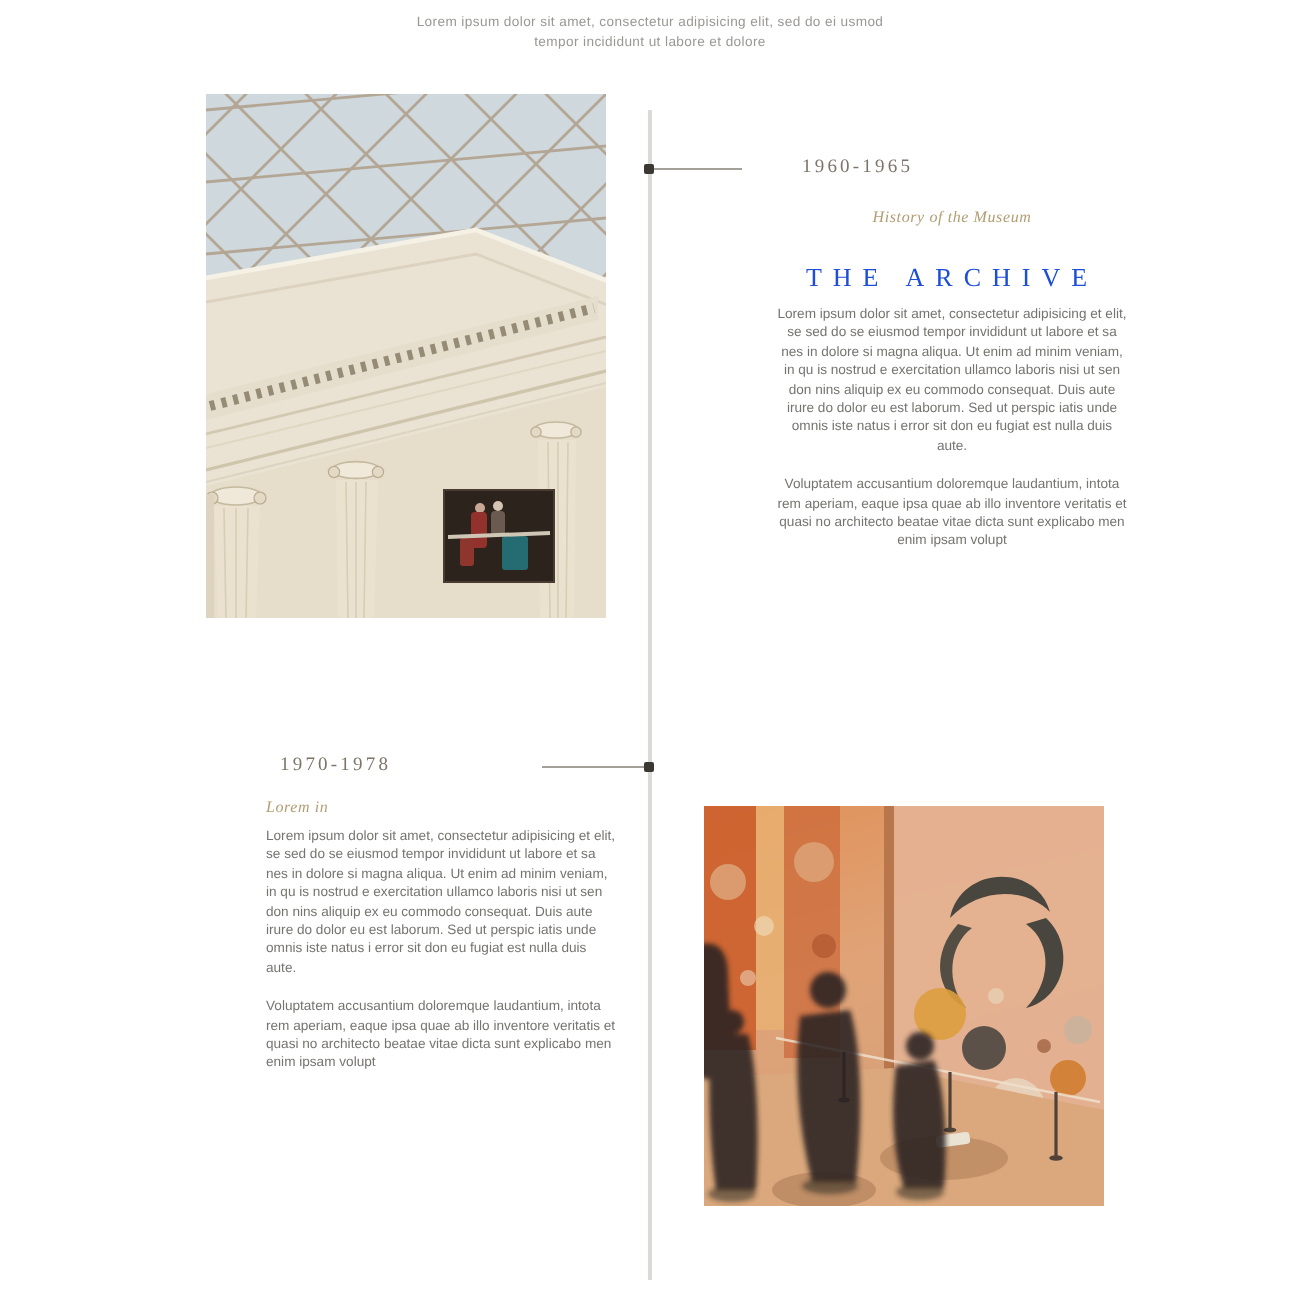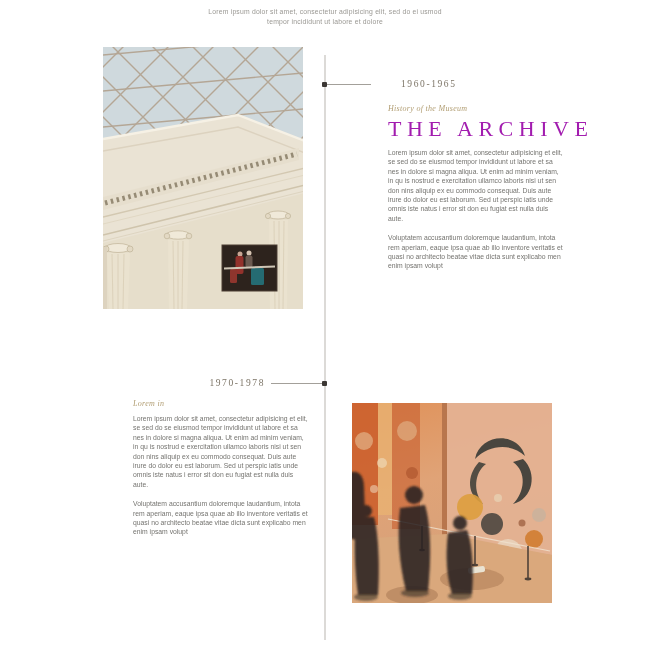--- a/index.html
+++ b/index.html
@@ -9,29 +9,29 @@
 
   .intro { position:absolute; top:7px; left:0; width:650px; text-align:center;
            font-size:6.8px; line-height:9.5px; color:#9a9893; letter-spacing:0.2px; }
 
   .axis { position:absolute; left:324px; top:55px; width:2px; height:585px; background:#dcdad7; }
   .dot { position:absolute; width:5px; height:5px; background:#3b3733; border-radius:1px; }
   .connector { position:absolute; height:1px; background:#a3a09a; }
 
   .date { position:absolute; font-family:"Liberation Serif", serif; font-size:9.5px;
           letter-spacing:1.6px; color:#7c7466; }
-  .date.right-align { text-align:right; }
+  .date.right-align { text-align:left; }
 
   figure.photo { position:absolute; line-height:0; }
 
   .block { position:absolute; width:176px; }
   .eyebrow { font-family:"Liberation Serif", serif; font-style:italic; font-size:8px;
              color:#b19d72; letter-spacing:0.3px; }
-  .title { font-family:"Liberation Serif", serif; font-weight:400; font-size:22px;
-           letter-spacing:5.5px; color:#a21caf; margin-top:3px; white-space:nowrap; }
+  .title { font-family:"Liberation Serif", serif; font-weight:400; font-size:13px;
+           letter-spacing:5.5px; color:#1d4ed8; margin-top:18px; white-space:nowrap; }
   .block p { font-size:6.8px; line-height:9.4px; color:#757470; margin-top:6px; }
   .block p + p { margin-top:10px; }
 </style>
 </head>
 <body>
 
 <div class="page">
 
   <div class="intro">
     <div>Lorem ipsum dolor sit amet, consectetur adipisicing elit, sed do ei usmod</div>
@@ -129,21 +129,21 @@
           <circle cx="146" cy="206" r="2.5" fill="#d6c4b2"></circle>
           <rect x="142.5" y="208.5" width="7" height="12" rx="2" fill="#6b5a50"></rect>
           <rect x="148" y="221" width="13" height="17" rx="1.5" fill="#256b72"></rect>
           <rect x="127" y="222" width="7" height="14" rx="1.5" fill="#8e352d"></rect>
           <line x1="121" y1="221.5" x2="172" y2="219.5" stroke="#cfc6b6" stroke-width="2"></line>
         </g>
       </g>
     </svg>
   </figure>
 
-  <section class="block" style="left:388px; top:104px;">
+  <section class="block" style="left:388px; top:104px;text-align:center;">
     <div class="eyebrow">History of the Museum</div>
     <h2 class="title">THE ARCHIVE</h2>
     <p>Lorem ipsum dolor sit amet, consectetur adipisicing et elit, se sed do se eiusmod tempor invididunt ut labore et sa nes in dolore si magna aliqua. Ut enim ad minim veniam, in qu is nostrud e exercitation ullamco laboris nisi ut sen don nins aliquip ex eu commodo consequat. Duis aute irure do dolor eu est laborum. Sed ut perspic iatis unde omnis iste natus i error sit don eu fugiat est nulla duis aute.</p>
     <p>Voluptatem accusantium doloremque laudantium, intota rem aperiam, eaque ipsa quae ab illo inventore veritatis et quasi no architecto beatae vitae dicta sunt explicabo men enim ipsam volupt</p>
   </section>
 
   <div class="dot" style="left:322px; top:381px;"></div>
   <div class="connector" style="left:271px; top:383px; width:51px;"></div>
   <div class="date right-align" style="left:140px; top:378px; width:125px;">1970-1978</div>
 

